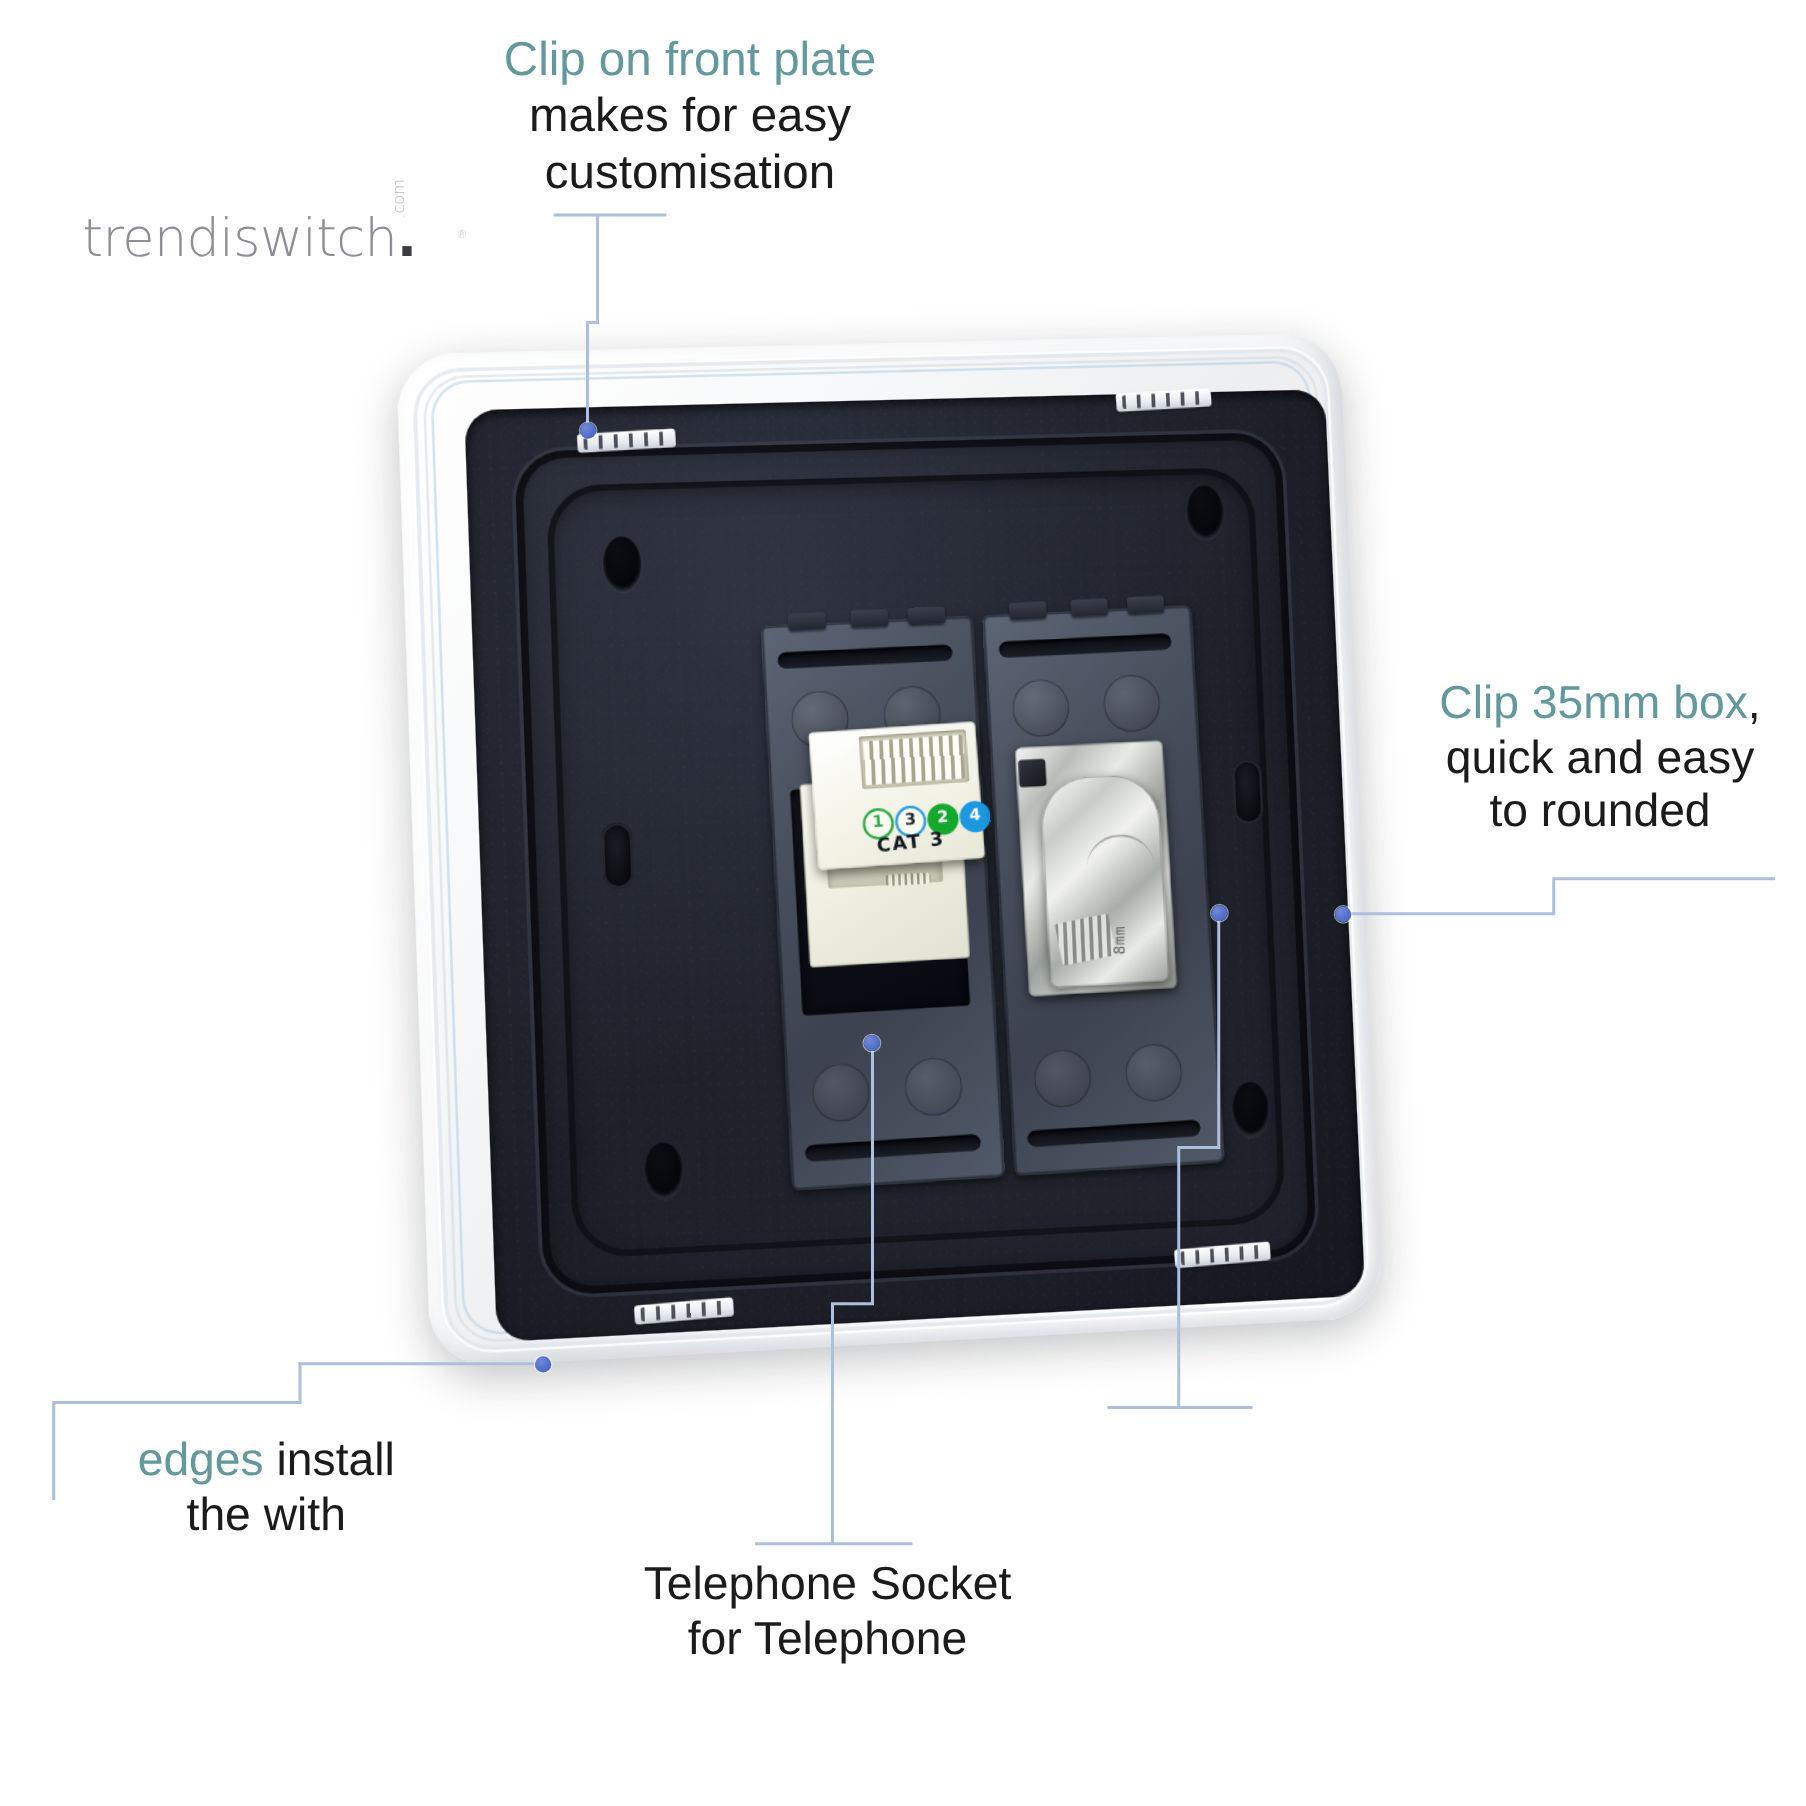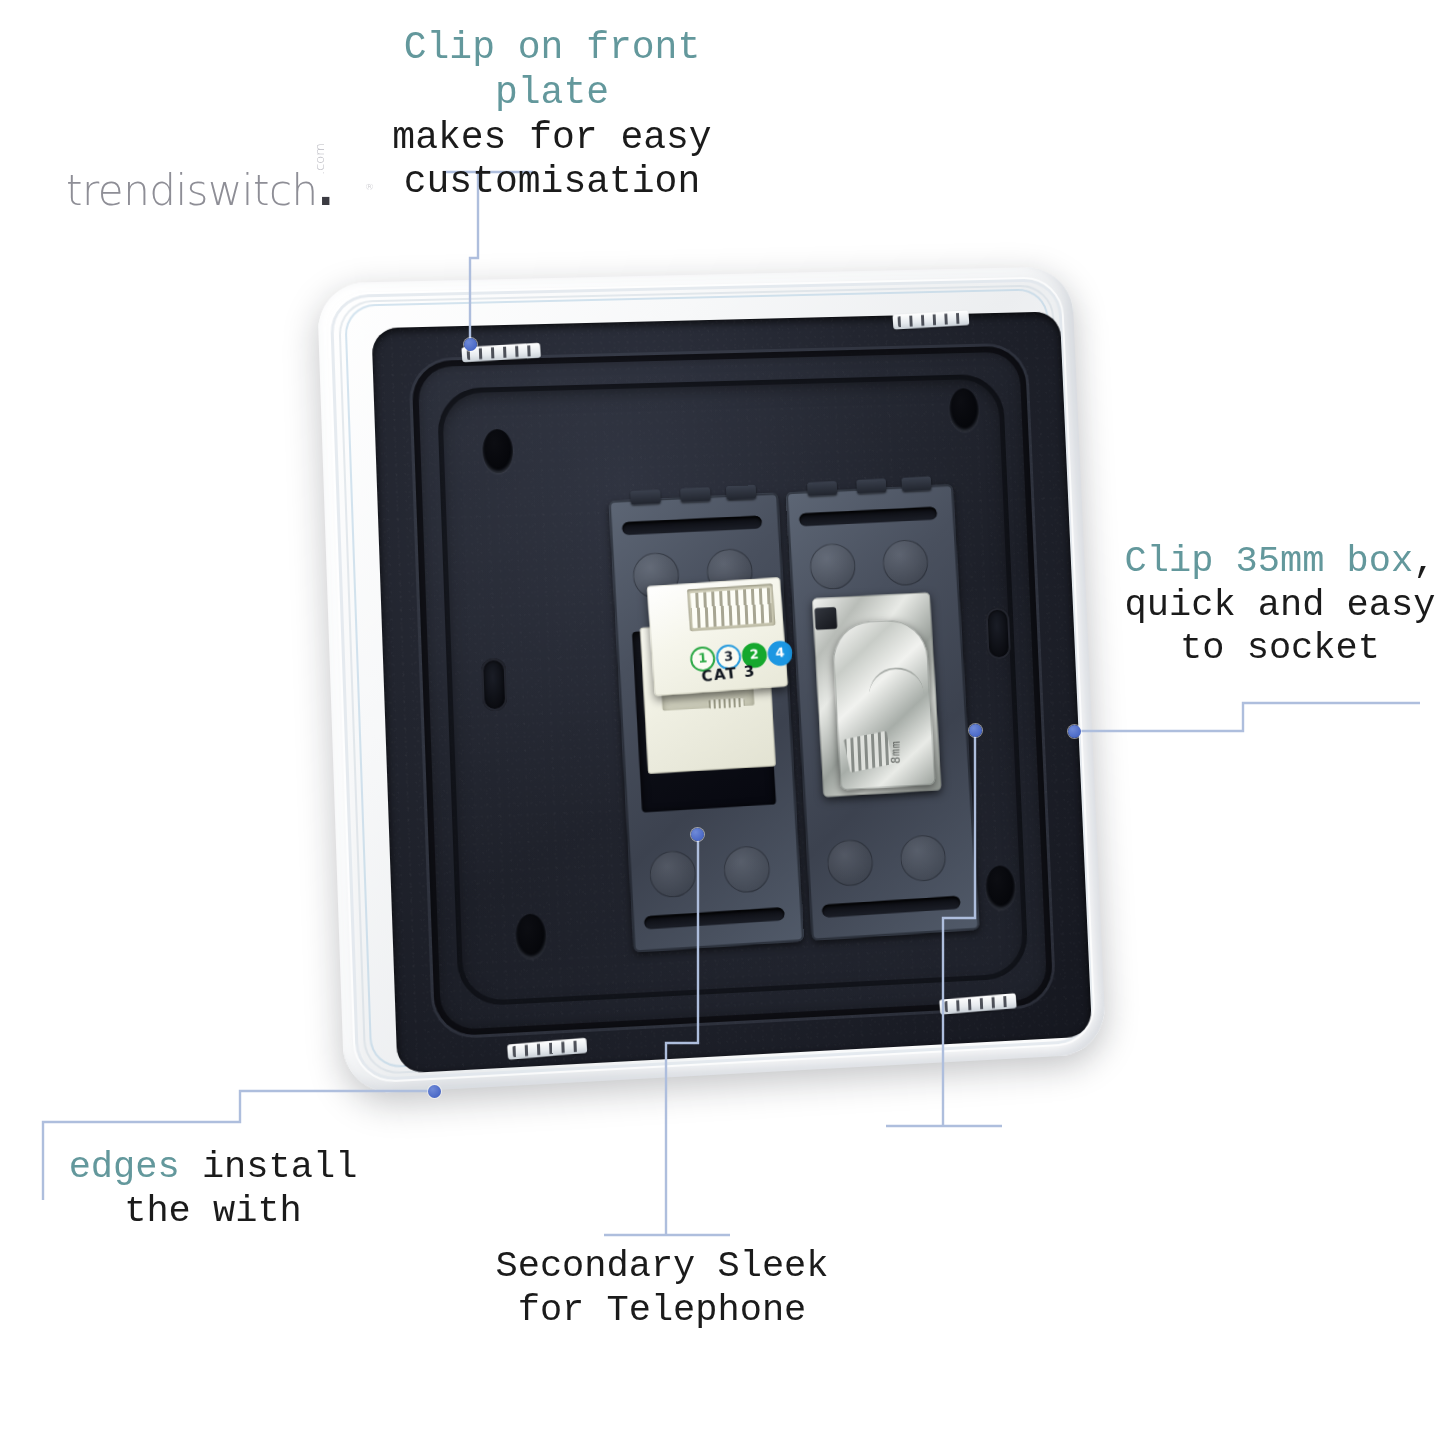--- a/index.html
+++ b/index.html
@@ -39,21 +39,21 @@
   .wordmark .dot{color:#3b3b42;font-weight:700;}
   .wm-sup{
     display:inline-block;transform:rotate(-90deg) translate(6px,-6px);
     transform-origin:left bottom;font-size:13px;color:#b9b9c0;letter-spacing:0;
     vertical-align:top;
   }
   .wm-reg{font-size:9px;color:#c2c2c8;vertical-align:super;}
 
   
   .callout{position:absolute;line-height:1.18;color:#1b1b1b;font-weight:300;
-    font-family:Liberation Mono, monospace;}
+    font-family:Liberation Sans, sans-serif;}
   .callout .hl{color:#63989c;}
   .c-top{left:352px;top:26px;width:400px;text-align:center;font-size:38px;}
   .c-right{left:1118px;top:540px;width:324px;text-align:center;font-size:37px;}
   .c-left{left:28px;top:1146px;width:370px;text-align:center;font-size:37px;}
   .c-bottom-mid{left:462px;top:1245px;width:400px;text-align:center;font-size:37px;}
   .c-bottom-right{left:800px;top:1148px;width:350px;text-align:center;font-size:37px;}
 
   
   .leader{position:absolute;left:0;top:0;width:1445px;height:1445px;pointer-events:none;}
 
@@ -379,28 +379,28 @@
 
   <div class="callout c-top">
     <div class="hl">Clip on front plate</div>
     <div>makes for easy</div>
     <div>customisation</div>
   </div>
 
   <div class="callout c-right">
     <div><span class="hl">Clip 35mm box</span><span>,</span></div>
     <div>quick and easy</div>
-    <div>to socket</div>
+    <div>to rounded</div>
   </div>
 
   <div class="callout c-left">
     <div><span class="hl">edges</span>
          <span>install</span></div>
     <div>the with</div>
   </div>
 
   <div class="callout c-bottom-mid">
-    <div>Secondary Sleek</div>
+    <div>Telephone Socket</div>
     <div>for Telephone</div>
   </div>
 
 
 </div>
 
 </body></html>

